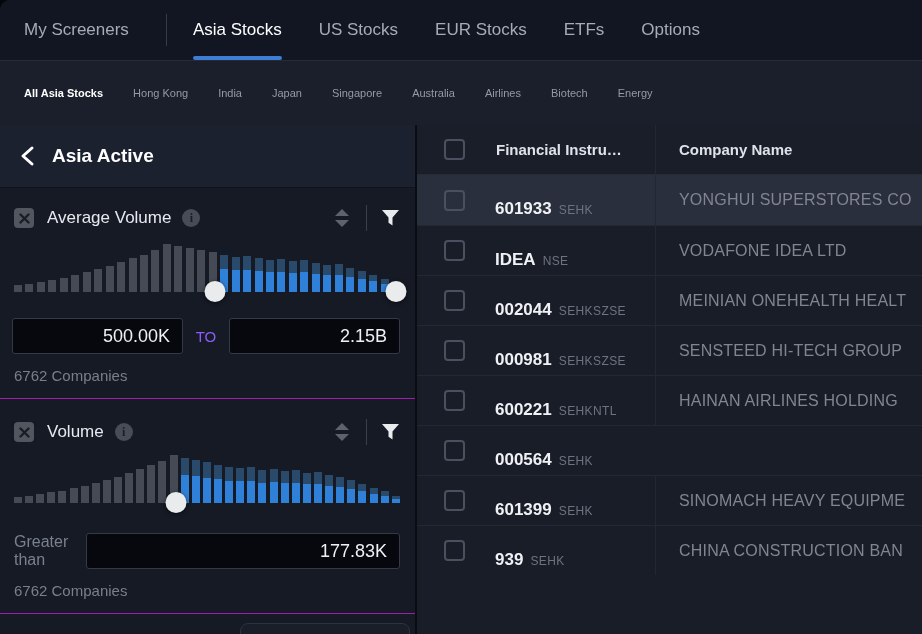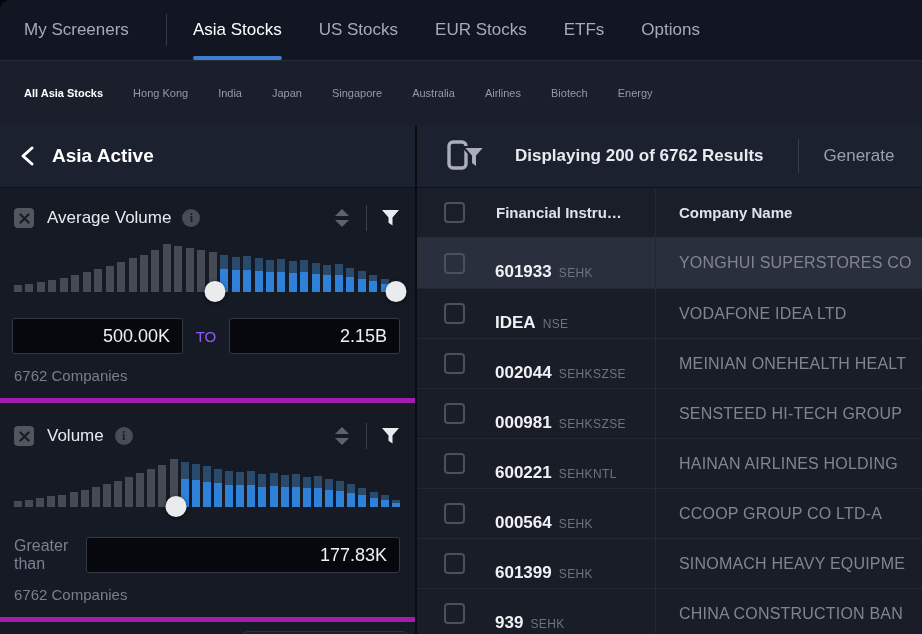--- a/index.html
+++ b/index.html
@@ -27,21 +27,21 @@
 
   
   .content-gap{ position:absolute; left:415px; top:125px; width:2px; bottom:0; background:#0a0c12; }
 
   .left-panel{ position:absolute; left:0; top:125px; width:415px; height:509px;
                background:#151a25; overflow:hidden; }
   .panel-header{ height:63px; background:#1c2130; border-bottom:1px solid #10131b;
                  display:flex; align-items:center; padding-left:18px; }
   .panel-title{ color:#ffffff; font-size:19px; font-weight:600; margin-left:14px; }
 
-  .filter-card{ position:relative; border-bottom:5px solid #a21caf; }
+  .filter-card{ position:relative; border-bottom:1px solid #a21caf; }
   .f-head{ display:flex; align-items:center; margin:0 15px 0 14px; padding-top:12px; height:48px; }
   .x-icon{ width:20px; height:20px; border-radius:4px; background:#51565f; display:flex;
            align-items:center; justify-content:center; cursor:pointer; flex:none; }
   .f-title{ color:#e7e9ee; font-size:17px; margin-left:13px; white-space:nowrap; }
   .info-icon{ width:18px; height:18px; border-radius:50%; background:#474c56; color:#1a1d26;
               font-size:12px; font-weight:700; display:flex; align-items:center;
               justify-content:center; margin-left:11px; font-family:"Liberation Serif", serif; }
   .f-spacer{ flex:1; }
   .sort-icon{ flex:none; cursor:pointer; }
   .v-sep{ width:1px; height:26px; background:#3a3f4b; margin:0 14px; }
@@ -359,29 +359,20 @@
     <div class="panel-footer">
       <span class="add-factors">Add Factors</span>
       <div class="search-btn">
         
         
       </div>
     </div>
   </div>
 
   <div class="right-panel">
-    <div class="results-header">
-      <svg width="40" height="34" viewBox="0 0 40 34">
-        <rect x="2" y="3" width="17" height="26" rx="4" fill="none" stroke="#a9aeb8" stroke-width="3.4"></rect>
-        <path d="M16,8 H38 L30,17 V29 L24,24.5 V17 Z" fill="#a9aeb8" stroke="#1c2130" stroke-width="2"></path>
-      </svg>
-      <span class="results-summary">Displaying 200 of 6762 Results</span>
-      <span class="rh-sep"></span>
-      <span class="generate-label">Generate</span>
-    </div>
 
     <div class="trow thead">
       <span class="cb"></span>
       <div class="cell-ticker">
         <span class="col-label">Financial Instru…</span>
       </div>
       <div class="cell-company">
         <span class="col-label">Company Name</span>
       </div>
     </div>
@@ -436,23 +427,20 @@
     <div class="cell-company">
       <span class="company">HAINAN AIRLINES HOLDING</span>
     </div>
   </div>
         <div class="trow">
     <span class="cb"></span>
     <div class="cell-ticker">
       <span class="ticker">000564</span>
       <span class="exch">SEHK</span>
     </div>
-    <div class="cell-company">
-      <span class="company">CCOOP GROUP CO LTD-A</span>
-    </div>
   </div>
         <div class="trow">
     <span class="cb"></span>
     <div class="cell-ticker">
       <span class="ticker">601399</span>
       <span class="exch">SEHK</span>
     </div>
     <div class="cell-company">
       <span class="company">SINOMACH HEAVY EQUIPME</span>
     </div>

